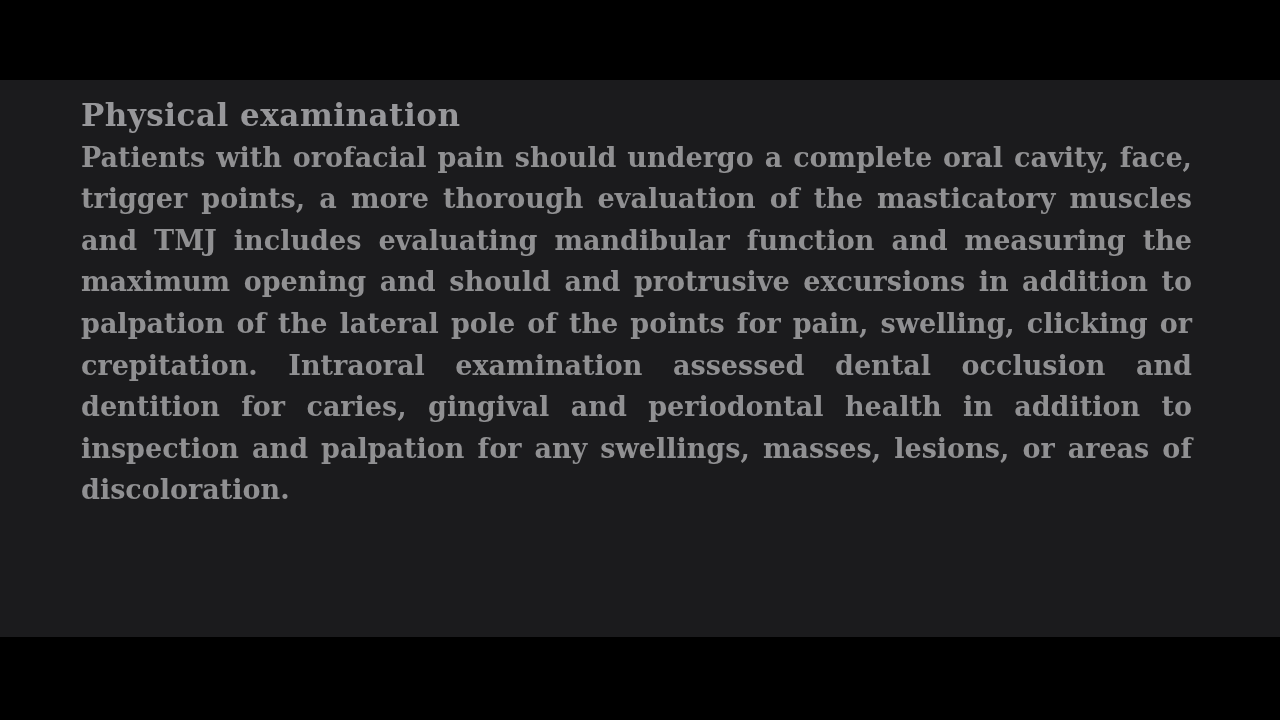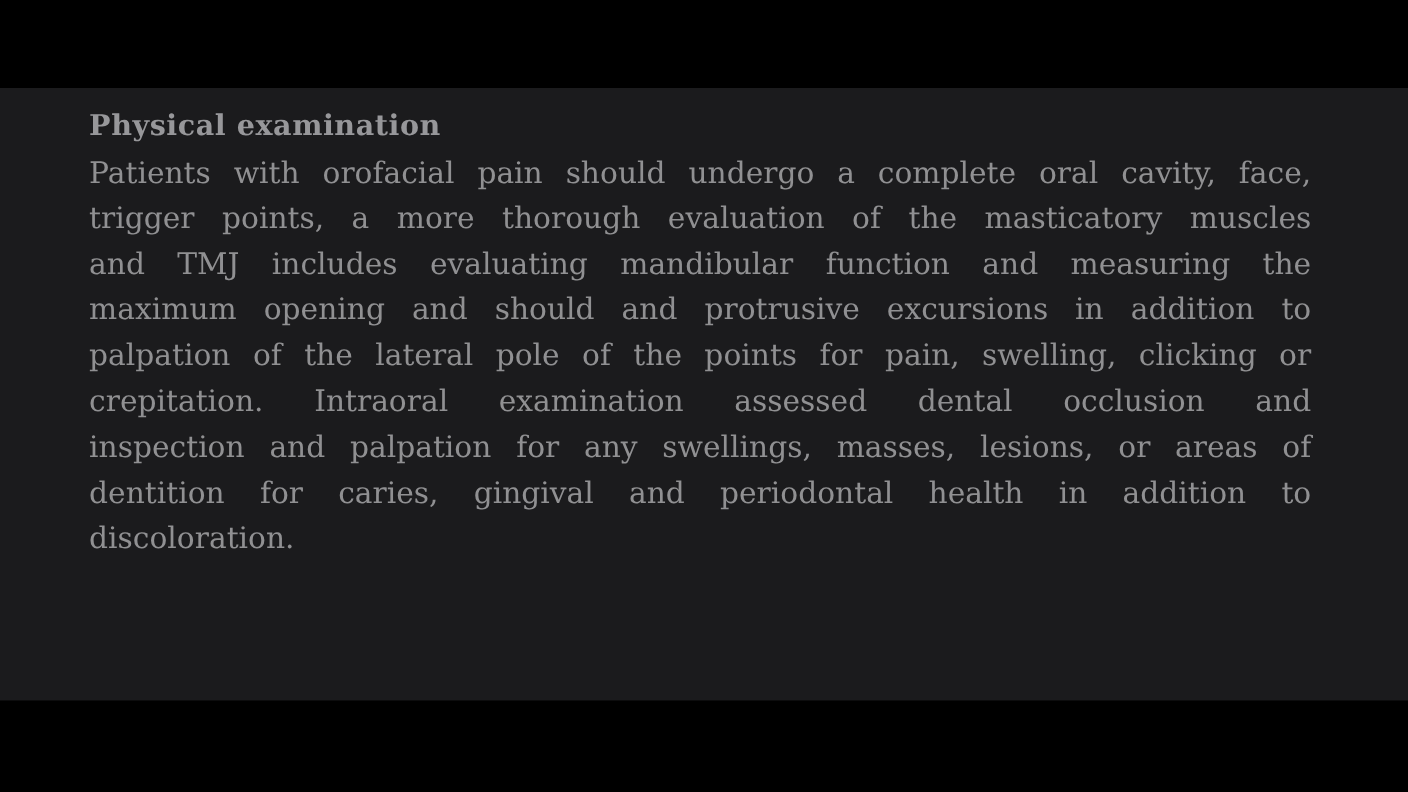--- a/index.html
+++ b/index.html
@@ -28,29 +28,30 @@
     left: 0;
     width: 1280px;
     height: 557px;
     background: var(--slide-bg, #1b1b1d);
     box-sizing: border-box;
     padding: 15px 88px 0 81px;
     color: var(--text-color, #909092);
   }
   .heading {
     margin: 0;
-    font-size: 26px;
+    font-size: 31px;
     font-weight: bold;
     line-height: 41.6px;
     letter-spacing: 0.5px;
     color: var(--heading-color, #97979a);
   }
   .paragraph {
     font-size: 27px;
     line-height: 41.6px;
+    font-weight: bold;
   }
   .paragraph .line {
     text-align: justify;
     text-align-last: justify;
     white-space: normal;
   }
   .paragraph .line.last {
     text-align-last: left;
   }
 </style>
@@ -61,19 +62,19 @@
 
 <div class="slide">
   <h1 class="heading">Physical examination</h1>
   <div class="paragraph">
       <div class="line">Patients with orofacial pain should undergo a complete oral cavity, face,</div>
       <div class="line">trigger points, a more thorough evaluation of the masticatory muscles</div>
       <div class="line">and TMJ includes evaluating mandibular function and measuring the</div>
       <div class="line">maximum opening and should and protrusive excursions in addition to</div>
       <div class="line">palpation of the lateral pole of the points for pain, swelling, clicking or</div>
       <div class="line">crepitation. Intraoral examination assessed dental occlusion and</div>
+      <div class="line">dentition for caries, gingival and periodontal health in addition to</div>
       <div class="line">inspection and palpation for any swellings, masses, lesions, or areas of</div>
-      <div class="line">dentition for caries, gingival and periodontal health in addition to</div>
       <div class="line last">discoloration.</div>
     </div>
 </div>
 
 <div class="letterbox bottom"></div>
 
 </body></html>

